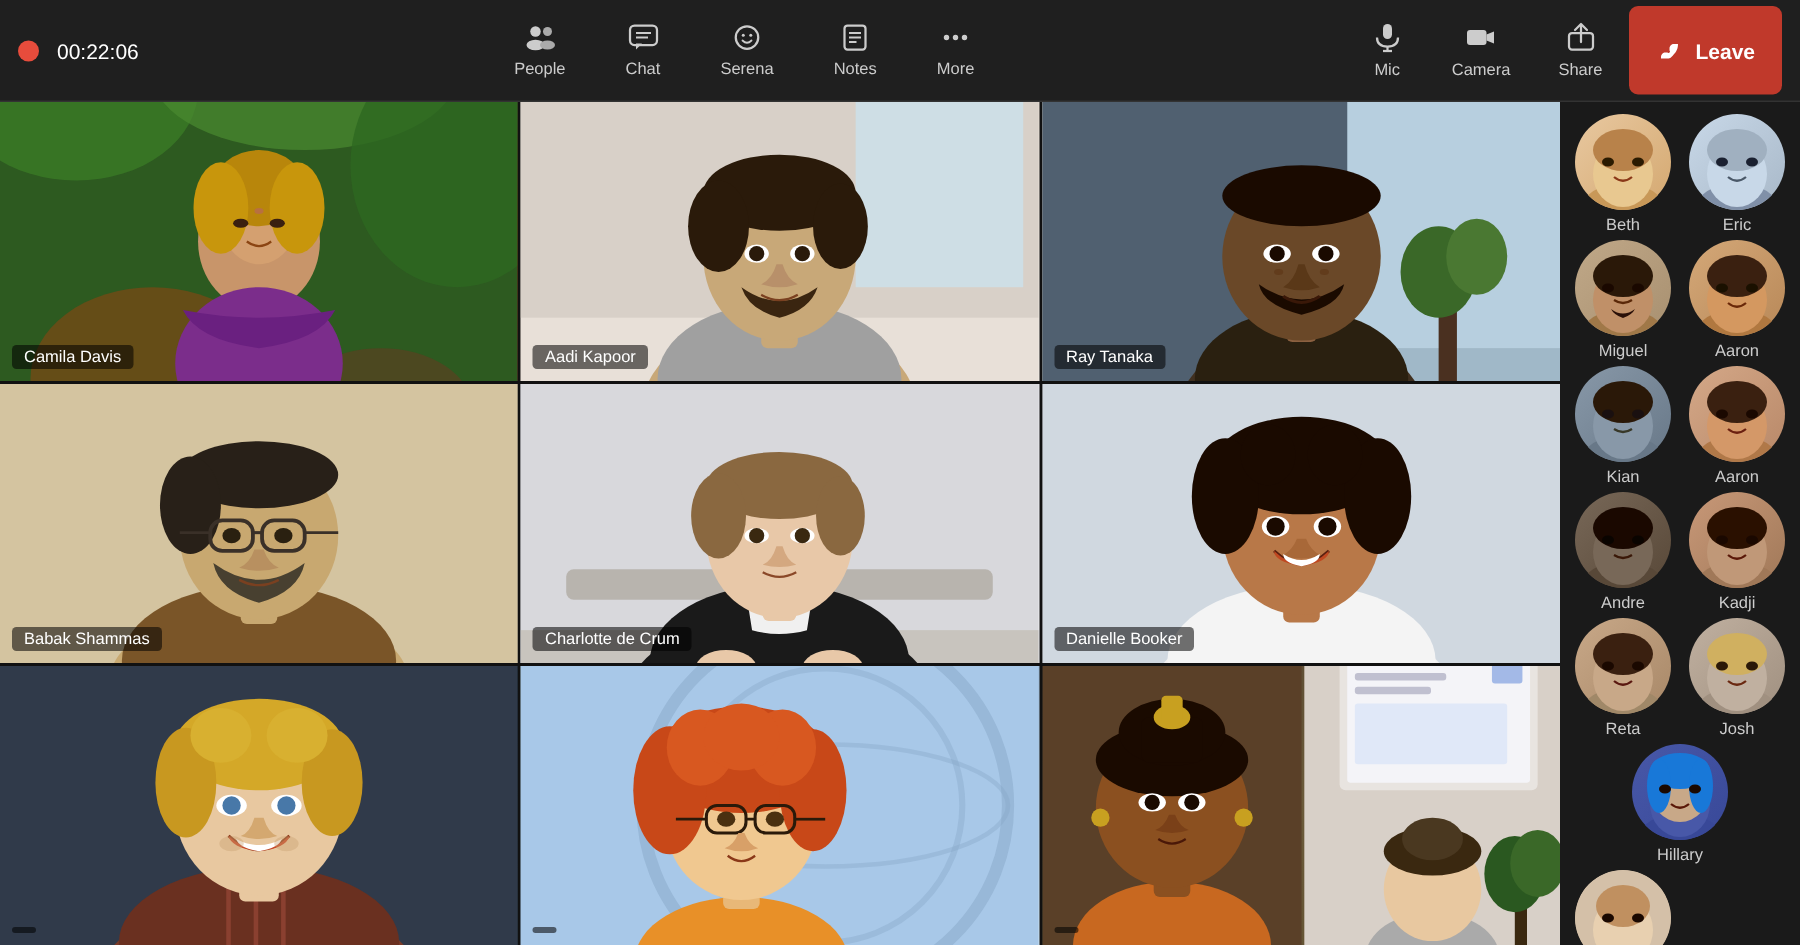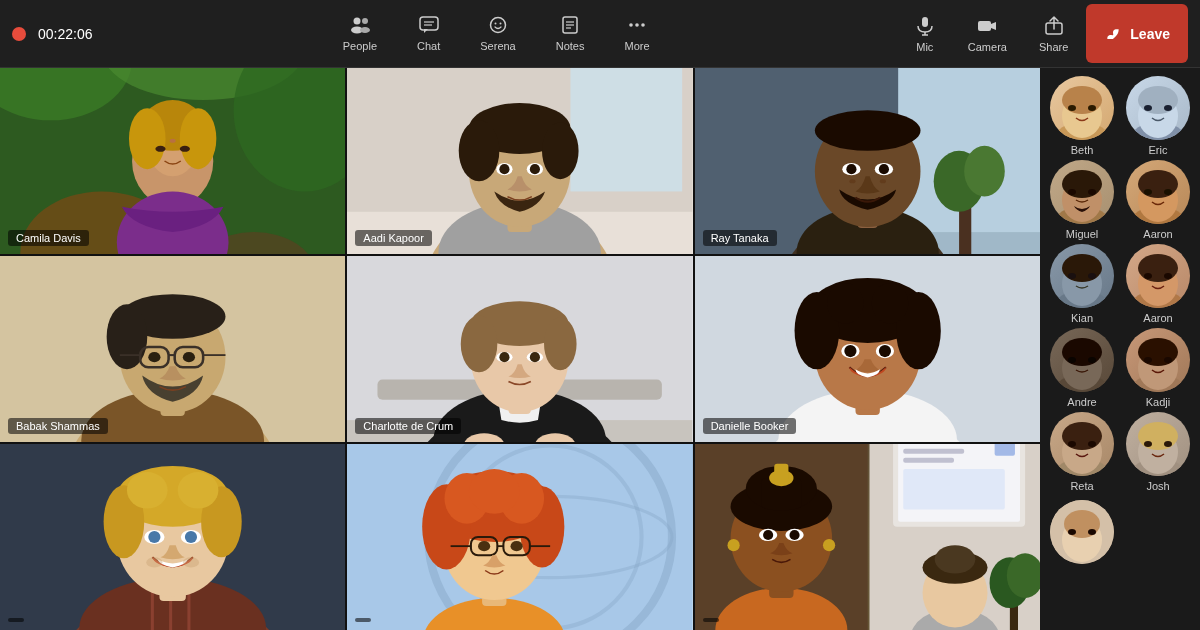--- a/index.html
+++ b/index.html
@@ -803,20 +803,37 @@
             <ellipse cx="22" cy="32" rx="4" ry="3" fill="#2a1808"></ellipse>
             <ellipse cx="42" cy="32" rx="4" ry="3" fill="#2a1808"></ellipse>
             <path d="M26 42 Q32 47 38 42" stroke="#6a2810" stroke-width="1.5" fill="none"></path>
           </svg>
         </div>
         <span class="sidebar-name">Josh</span>
       </div>
     </div>
 
     <div class="sidebar-row">
+      <div class="sidebar-participant">
+        <div class="sidebar-avatar av-hillary">
+          <svg width="64" height="64" viewBox="0 0 64 64">
+            <ellipse cx="32" cy="64" rx="28" ry="18" fill="#384898"></ellipse>
+            <ellipse cx="32" cy="40" rx="20" ry="22" fill="#4858a8"></ellipse>
+
+            <ellipse cx="32" cy="30" rx="20" ry="22" fill="#c8a888"></ellipse>
+            <ellipse cx="32" cy="18" rx="20" ry="12" fill="#1878d8"></ellipse>
+            <ellipse cx="18" cy="28" rx="8" ry="18" fill="#1878d8"></ellipse>
+            <ellipse cx="46" cy="28" rx="8" ry="18" fill="#1878d8"></ellipse>
+            <ellipse cx="22" cy="30" rx="4" ry="3" fill="#1a0800"></ellipse>
+            <ellipse cx="42" cy="30" rx="4" ry="3" fill="#1a0800"></ellipse>
+            <path d="M26 40 Q32 45 38 40" stroke="#5a1808" stroke-width="1.5" fill="none"></path>
+          </svg>
+        </div>
+        <span class="sidebar-name">Hillary</span>
+      </div>
     </div>
 
     <div class="sidebar-row">
       <div class="sidebar-participant">
         <div class="sidebar-avatar av-extra">
           <svg width="64" height="64" viewBox="0 0 64 64">
             <rect width="64" height="64" fill="#d4c0a8" rx="32"></rect>
             <ellipse cx="32" cy="40" rx="20" ry="22" fill="#e8d0b0"></ellipse>
             <ellipse cx="32" cy="24" rx="18" ry="14" fill="#c09060"></ellipse>
             <ellipse cx="22" cy="32" rx="4" ry="3" fill="#1a0800"></ellipse>

